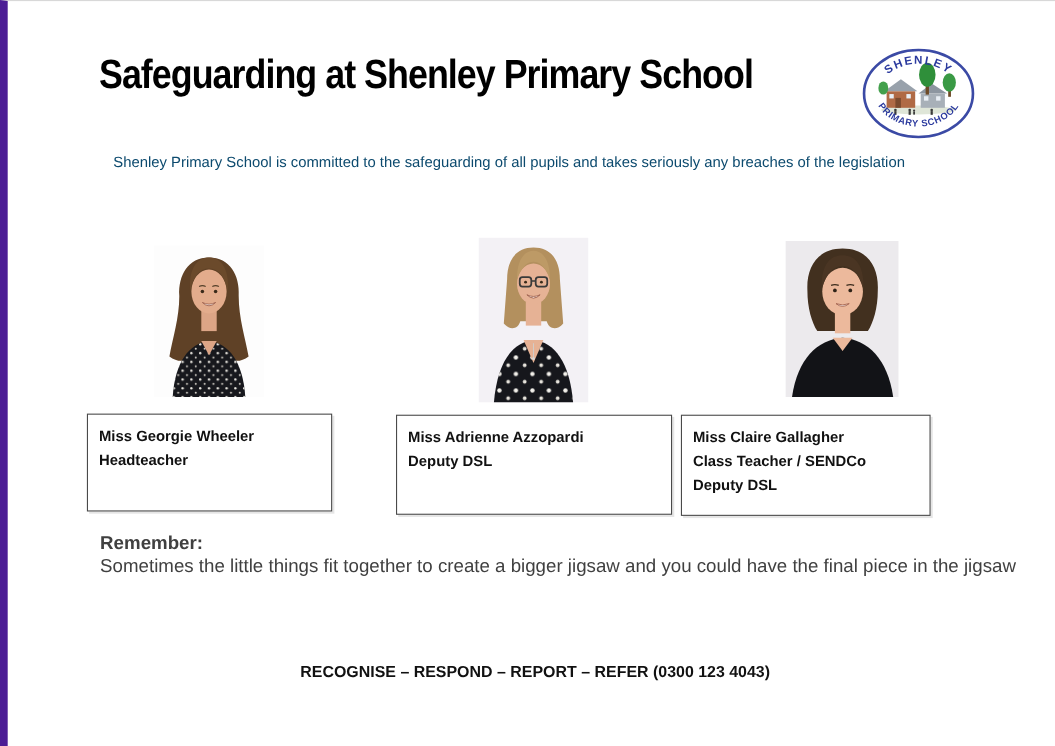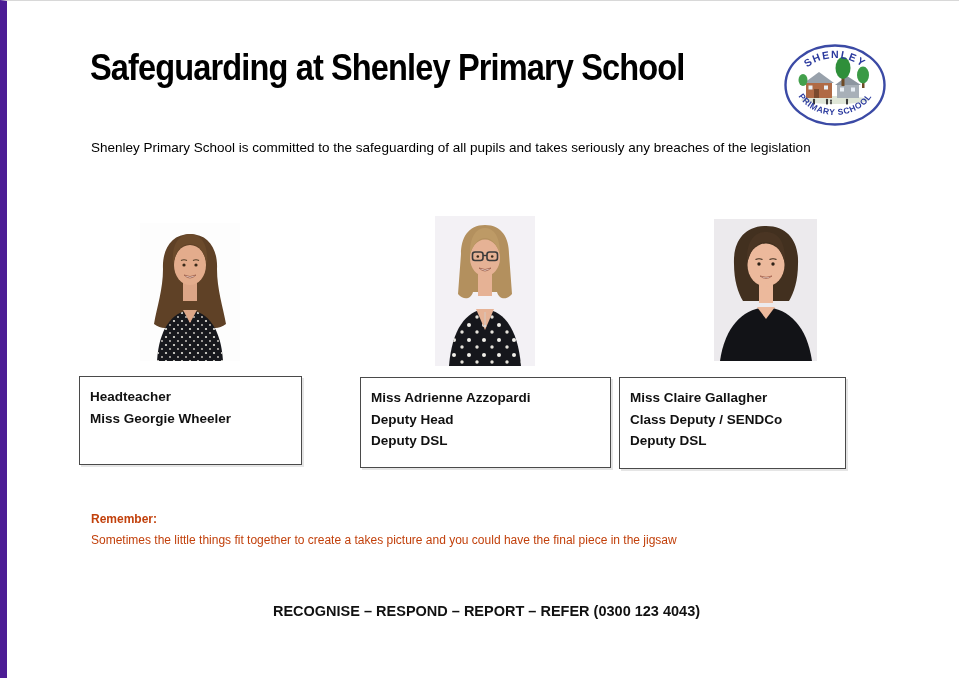--- a/index.html
+++ b/index.html
@@ -5,30 +5,30 @@
   html,body{margin:0;padding:0;background:#fff;}
   body{font-family:"Liberation Sans",sans-serif;color:#1a1a1a;}
   .slide{position:relative;width:959px;height:678px;background:#ffffff;
          border-top:1px solid #d8d8d8;border-left:7px solid #4c1d95;overflow:hidden;text-decoration:underline;}
 
   .title{position:absolute;left:83px;top:46px;font-size:37px;font-weight:600;
          letter-spacing:-1px;color:#000;transform:scaleX(0.88);transform-origin:0 0;white-space:nowrap;}
 
   .logo{position:absolute;left:776px;top:42px;width:104px;height:84px;}
 
-  .intro{position:absolute;left:84px;top:132px;font-size:13.5px;line-height:30px;color:#000000;}
+  .intro{position:absolute;left:96px;top:132px;font-size:13.5px;line-height:30px;color:#0c4a6e;}
 
   .photo{position:absolute;}
   .photo svg{display:block;width:100%;height:100%;}
 
   .namebox{position:absolute;background:#fff;border:1px solid #4a4a4a;
            box-shadow:2px 2px 0 rgba(0,0,0,0.10);box-sizing:border-box;
            padding:9px 10px;font-weight:bold;font-size:13.5px;line-height:21.5px;color:#111;}
 
-  .remember{position:absolute;left:84px;top:508px;font-size:12px;line-height:20.5px;color:#c2410c;}
+  .remember{position:absolute;left:84px;top:483px;font-size:17px;line-height:20.5px;color:#404040;}
   .remember .b{font-weight:bold;}
 
   .footer{position:absolute;left:0;top:602px;width:959px;text-align:center;
           font-weight:bold;font-size:14.5px;color:#111;}
 </style>
 </head>
 <body>
 
 <div class="slide">
 
@@ -146,36 +146,35 @@
       <path d="M33 44 C32 20 42 13 52 13 C62 13 72 20 71 44 C66 28 60 23 52 23 C44 23 38 28 33 44 Z" fill="#4a3523"></path>
       <circle cx="45" cy="45" r="1.7" fill="#2e2217"></circle>
       <circle cx="59" cy="45" r="1.7" fill="#2e2217"></circle>
       <path d="M41.5 40.5 Q45 39 48.5 40.5" stroke="#3c2c1d" stroke-width="1.2" fill="none"></path>
       <path d="M55.5 40.5 Q59 39 62.5 40.5" stroke="#3c2c1d" stroke-width="1.2" fill="none"></path>
       <path d="M46 57 Q52 62 58 57 Q52 59.5 46 57 Z" fill="#ffffff" stroke="#a2604b" stroke-width="0.8"></path>
     </svg>
   </div>
 
   <div class="namebox" style="left:72px;top:375px;width:223px;height:89px;">
+    <div>Miss Georgie Wheeler</div>
     <div>Headteacher</div>
-    <div>Miss Georgie Wheeler</div>
   </div>
 
   <div class="namebox" style="left:353px;top:376px;width:251px;height:91px;">
     <div>Miss Adrienne Azzopardi</div>
-    <div>Deputy Head</div>
     <div>Deputy DSL</div>
   </div>
 
   <div class="namebox" style="left:612px;top:376px;width:227px;height:92px;">
     <div>Miss Claire Gallagher</div>
-    <div>Class Deputy / SENDCo</div>
+    <div>Class Teacher / SENDCo</div>
     <div>Deputy DSL</div>
   </div>
 
   <div class="remember">
     <div class="b">Remember:</div>
-    <div>Sometimes the little things fit together to create a takes picture and you could have the final piece in the jigsaw</div>
+    <div>Sometimes the little things fit together to create a bigger jigsaw and you could have the final piece in the jigsaw</div>
   </div>
 
   <div class="footer">RECOGNISE – RESPOND – REPORT – REFER (0300 123 4043)</div>
 
 </div>
 
 </body></html>

